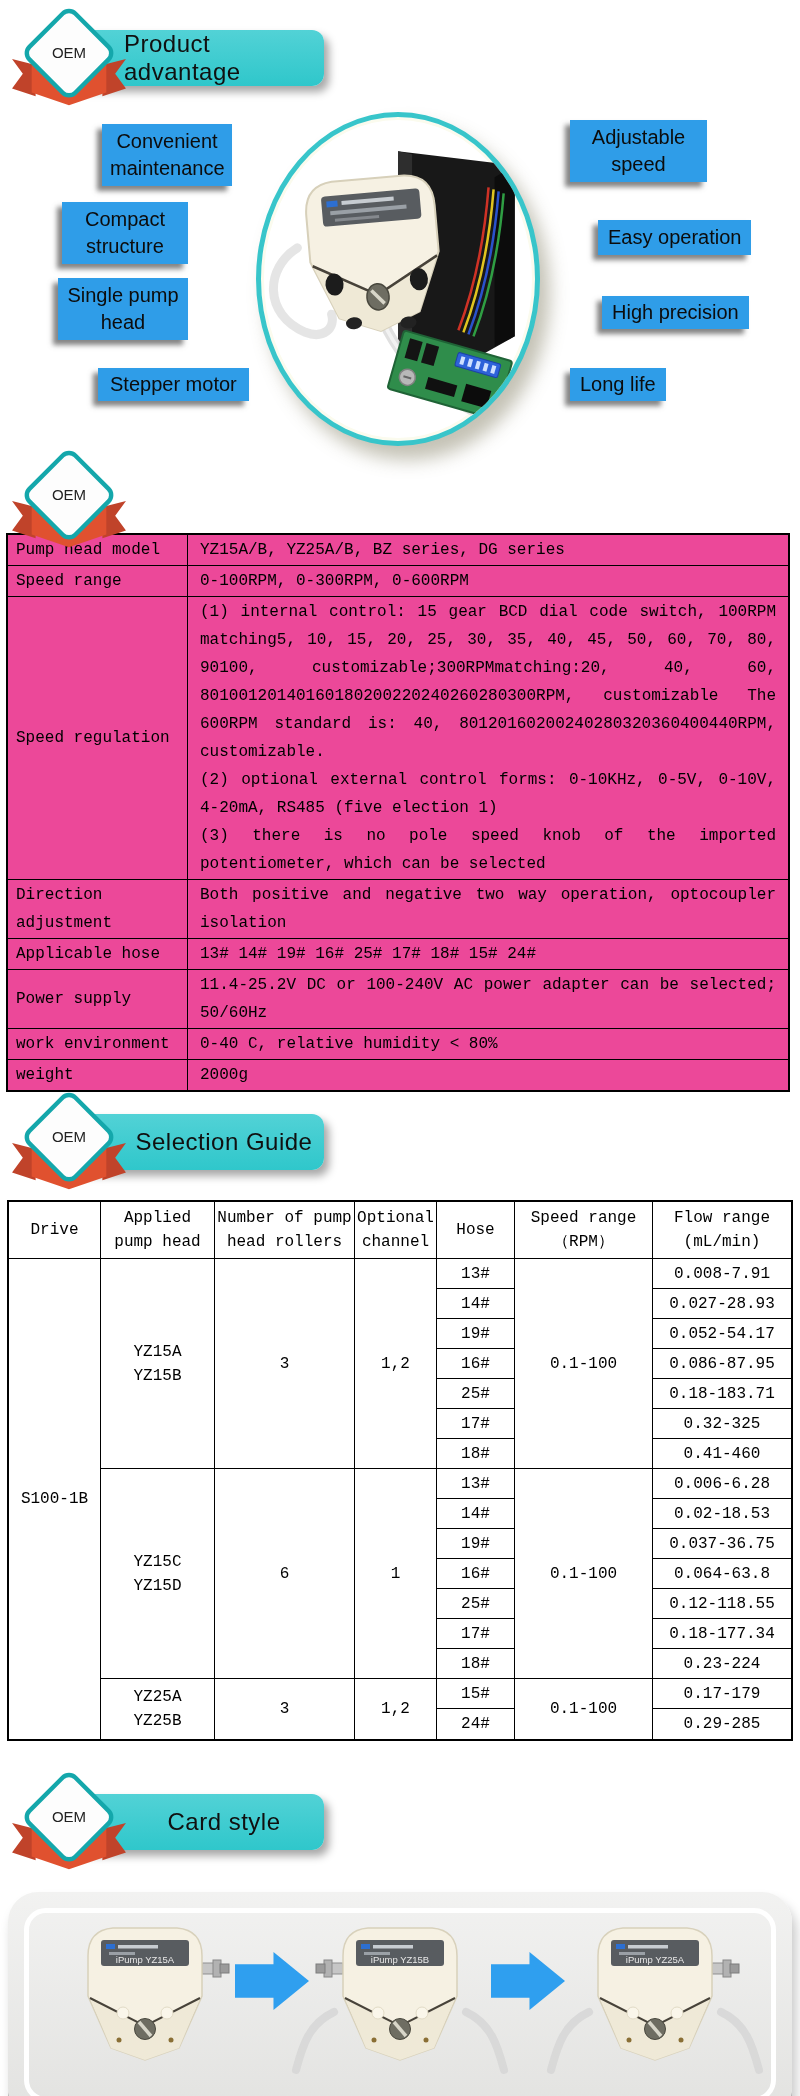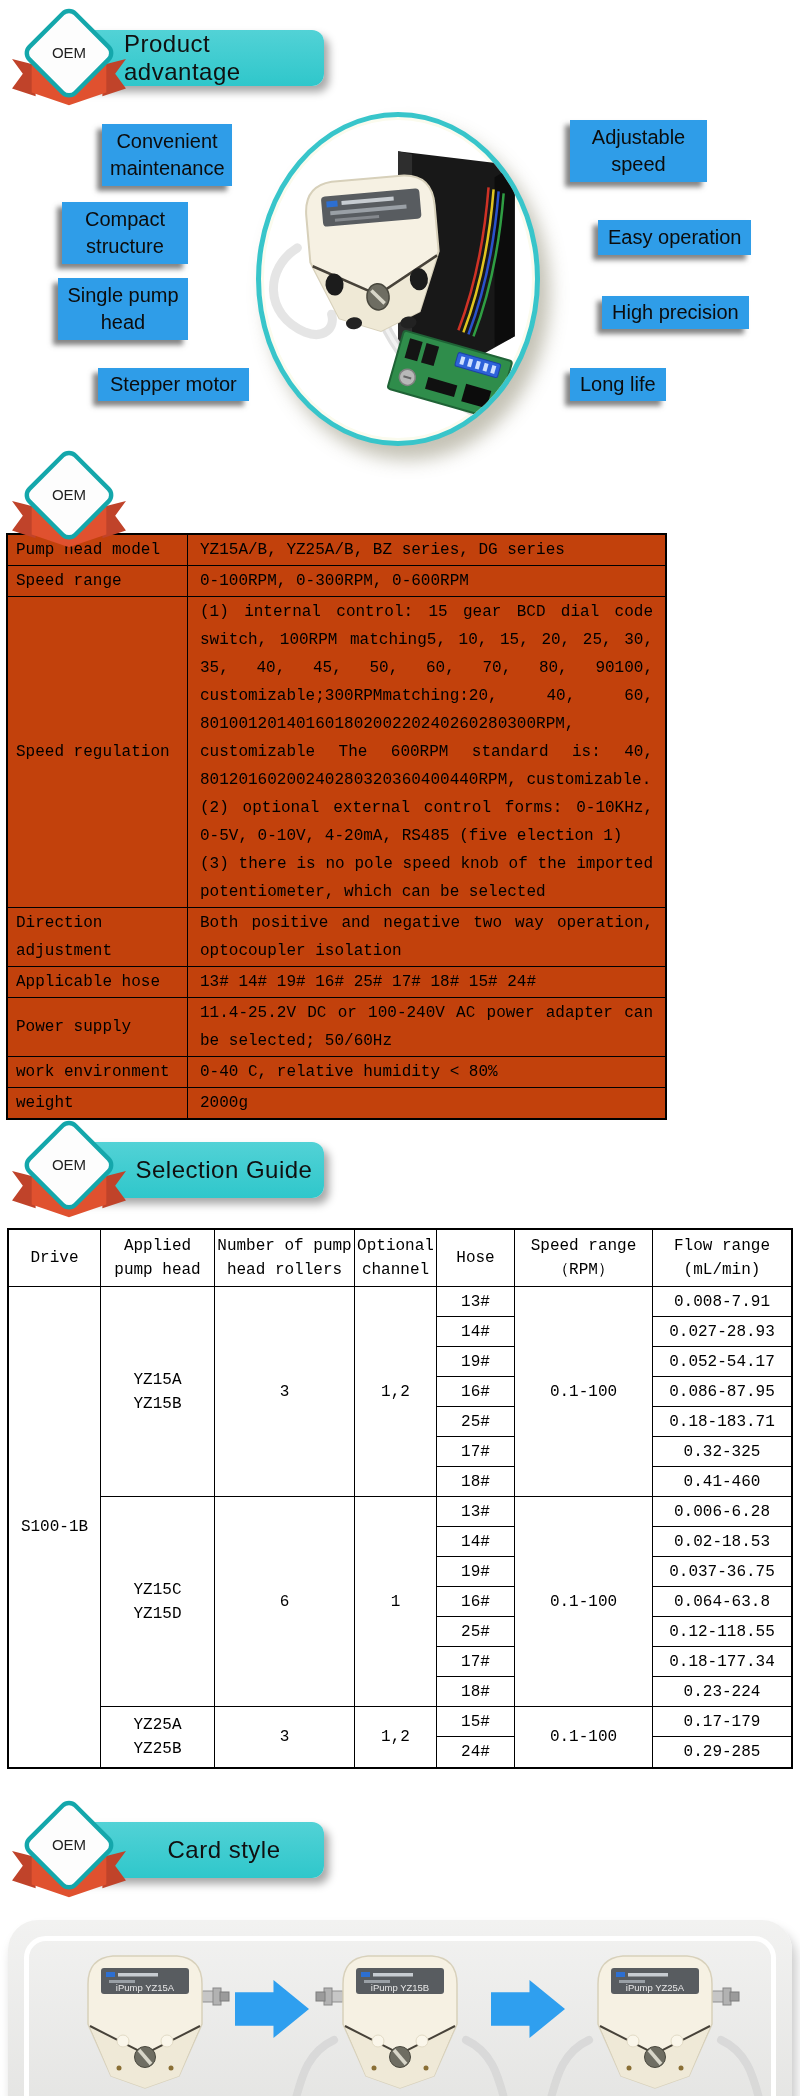--- a/index.html
+++ b/index.html
@@ -42,21 +42,21 @@
   .lbl-cm { left: 102px; top: 10px;  width: 130px; }
   .lbl-cs { left: 62px;  top: 88px;  width: 126px; }
   .lbl-sp { left: 58px;  top: 164px; width: 130px; }
   .lbl-sm { left: 92px;  top: 254px; white-space: nowrap; padding: 3px 12px; margin-left: 6px; }
   .lbl-as { left: 570px; top: 6px;   width: 137px; }
   .lbl-eo { left: 598px; top: 106px; white-space: nowrap; padding: 4px 10px; }
   .lbl-hp { left: 602px; top: 182px; white-space: nowrap; padding: 3px 10px; }
   .lbl-ll { left: 570px; top: 254px; white-space: nowrap; padding: 3px 10px; }
   
   #features-table {
-    margin: -23px 12px 0 6px; width: 661px; border: 2px solid #000; background: #c2410c;
+    margin: -23px 12px 0 6px; width: 784px; border: 2px solid #000; background: #ec4899;
   }
   .f-row { display: flex; border-bottom: 1px solid #000; }
   .f-row:last-child { border-bottom: none; }
   .f-cell { font-family: "Liberation Mono", "DejaVu Sans Mono", monospace;
     font-size: 16px; line-height: 28px; color: #000; }
   .f-label { width: 180px; border-right: 1px solid #000; padding: 1px 6px 1px 8px;
     display: flex; flex-direction: column; justify-content: center; }
   .f-value { flex: 1; padding: 1px 12px; display: flex; flex-direction: column; justify-content: flex-start; }
   .f-par { text-align: justify; }
   

